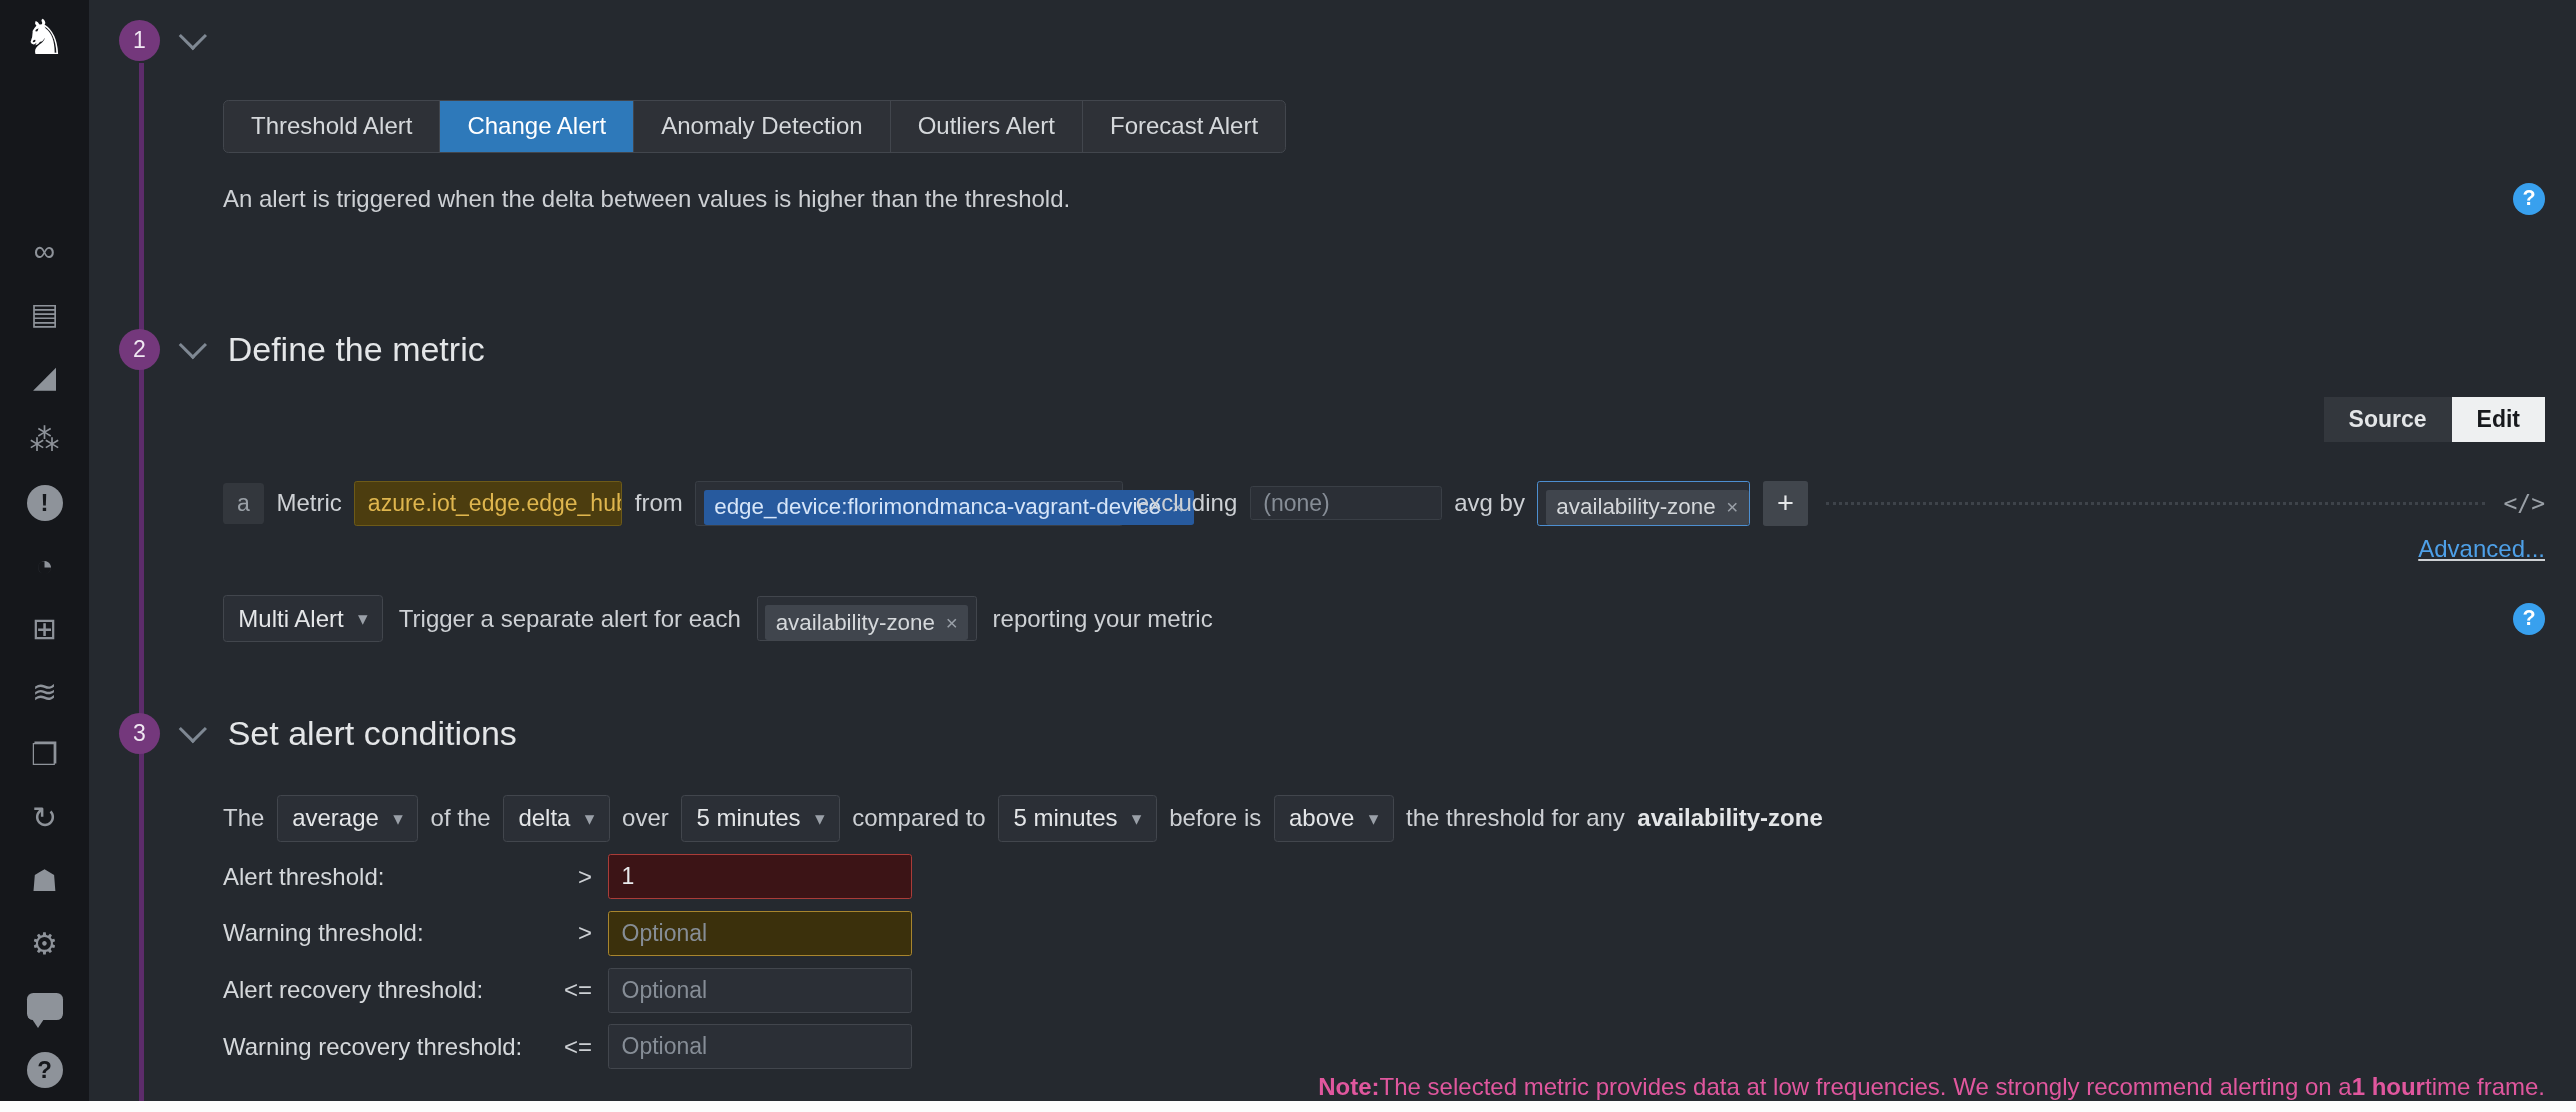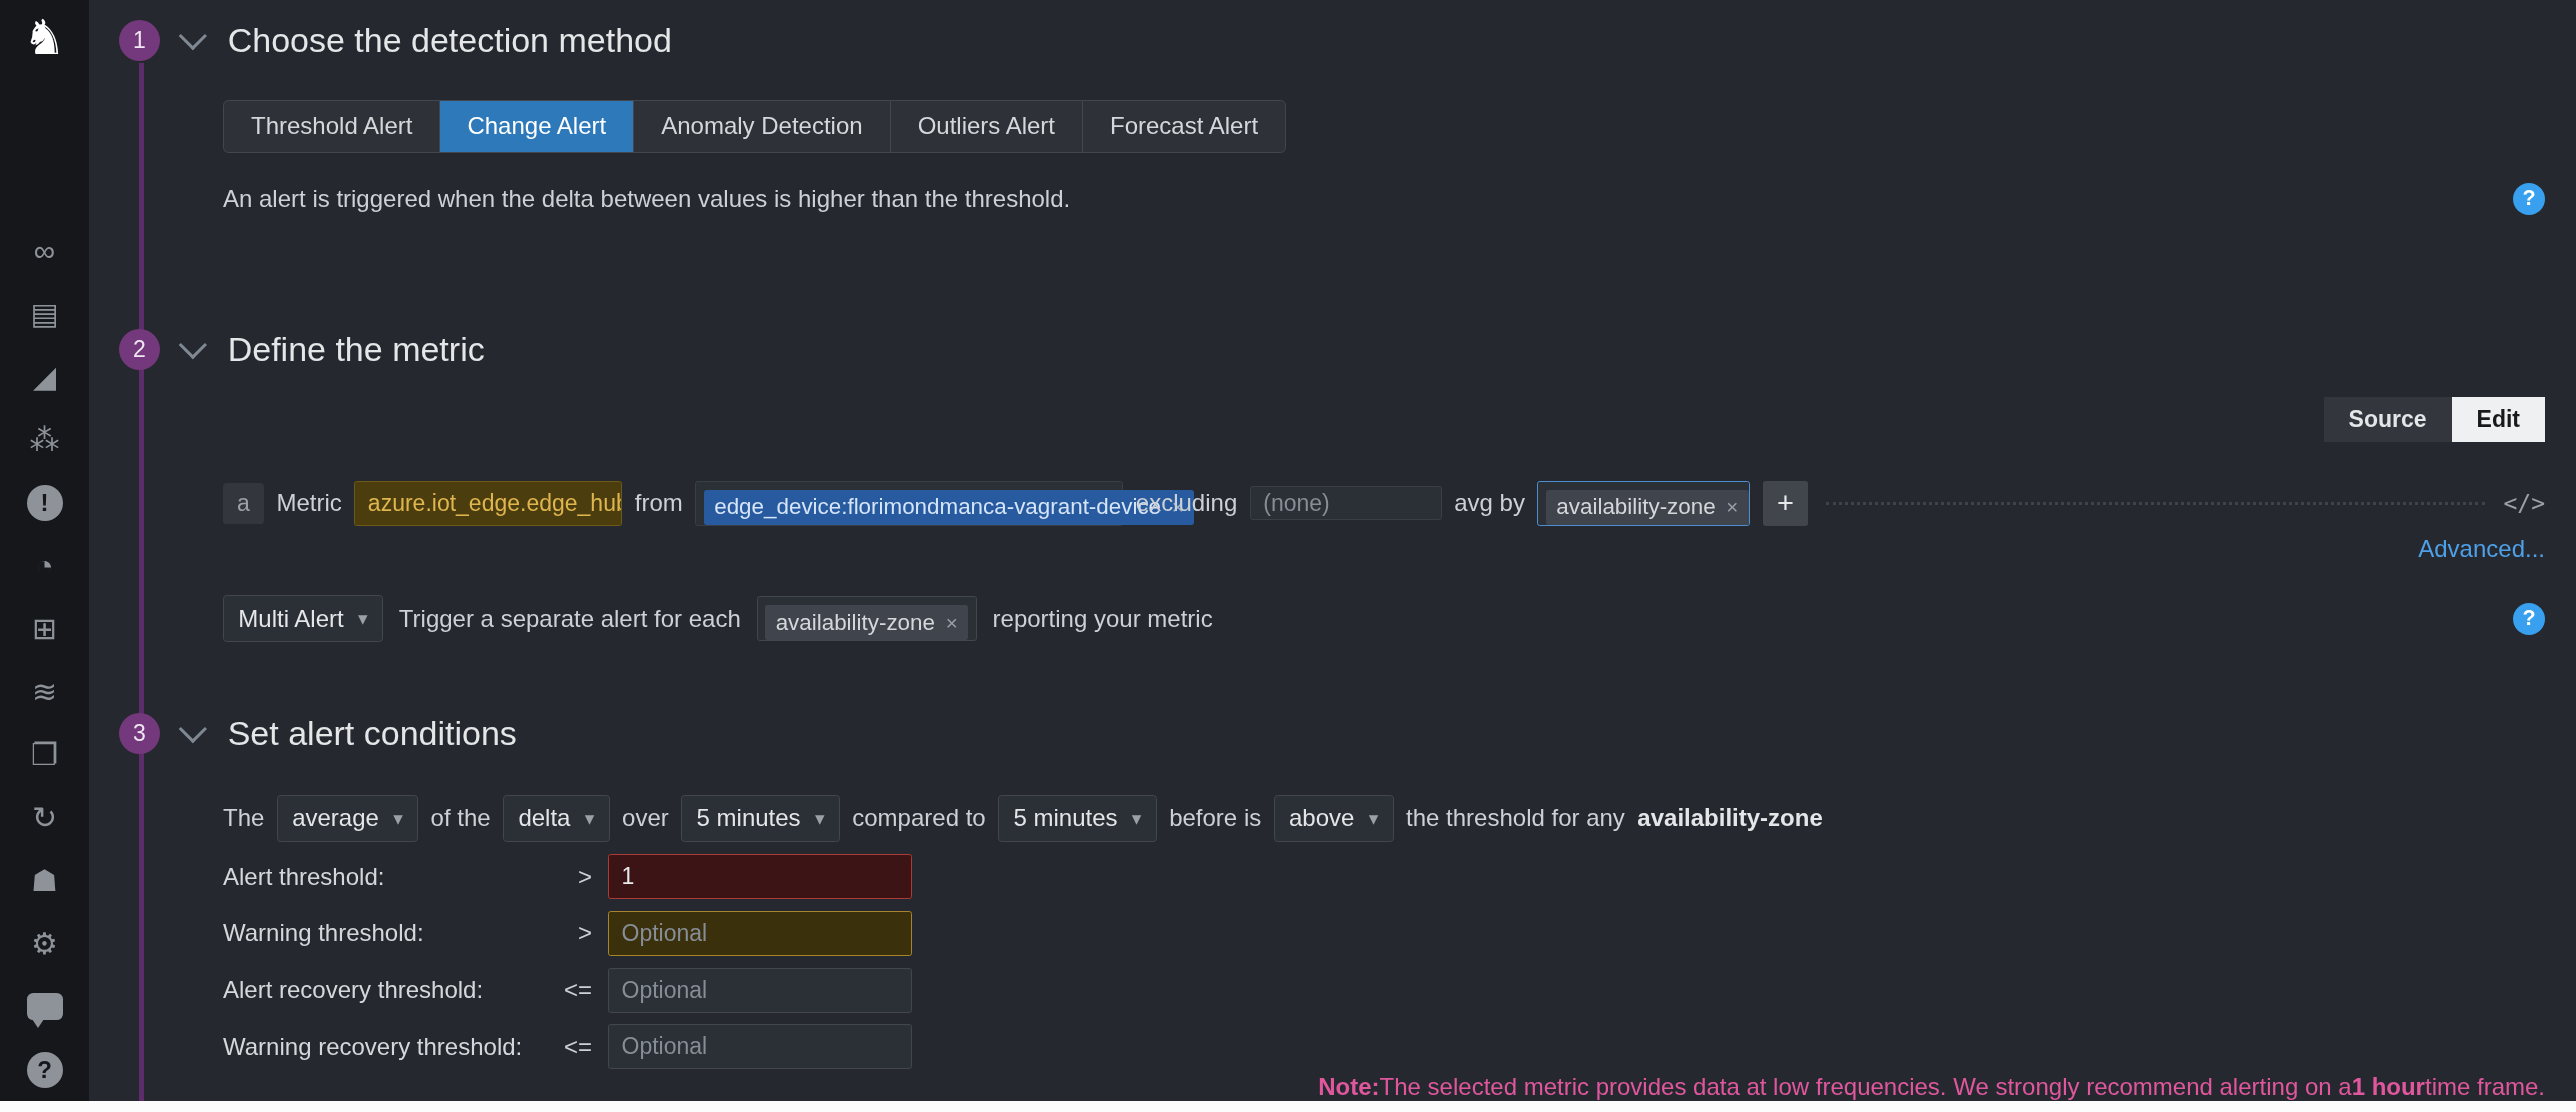--- a/index.html
+++ b/index.html
@@ -100,21 +100,21 @@
     width: 192px; height: 34px; background: #2b2f36; border: 1.8px solid #3a3f46; border-radius: 2.7px;
     color: #e8eaec; font-size: 23px; padding: 0 12.5px; font-family: inherit; flex-shrink: 0;
   }
   input::placeholder { color: #868d96; opacity: 1; }
   .plus-btn {
     width: 45px; height: 45px; background: #41464d; color: #e6e8ea; font-size: 29px; border-radius: 2.7px;
     display: flex; align-items: center; justify-content: center; margin-left: 12.5px; cursor: pointer; flex-shrink: 0;
   }
   .dots { flex: 1; border-top: 3.6px dotted #3e434a; margin: 0 18px; height: 0; }
   .code-icon { color: #9aa0a7; font-size: 23px; font-family: "DejaVu Sans Mono", monospace; cursor: pointer; }
-  .advanced-row { margin-top: 9px; justify-content: flex-end; }
+  .advanced-row { margin-top: 9px; justify-content: flex-end; text-decoration: underline; }
   .advanced-link { color: #4ea0e8; cursor: pointer; }
 
   .dropdown {
     background: #2b2f36; border: 1.8px solid #42464d; border-radius: 3.6px; height: 47px;
     display: flex; align-items: center; padding: 0 14.3px; gap: 14.3px; cursor: pointer; color: #e4e6e8; white-space: nowrap;
   }
   .caret { color: #9aa0a8; font-size: 19px; }
   .multi-row { margin-top: 30px; }
   .multi-text { margin: 12px 16px; white-space: nowrap; }
   .tagbox { border-color: #42464d; }
@@ -175,21 +175,20 @@
     </nav>
   </aside>
 
   <main class="main">
     <div class="timeline"></div>
 
     
     <div class="section-header">
       <div class="step-circle">1</div>
       <div class="chevron"></div>
-      <h2 class="section-title">Choose the detection method</h2>
     </div>
 
     <div class="tabbar">
       <span class="tab">Threshold Alert</span>
       <span class="tab selected">Change Alert</span>
       <span class="tab">Anomaly Detection</span>
       <span class="tab">Outliers Alert</span>
       <span class="tab">Forecast Alert</span>
     </div>
 

